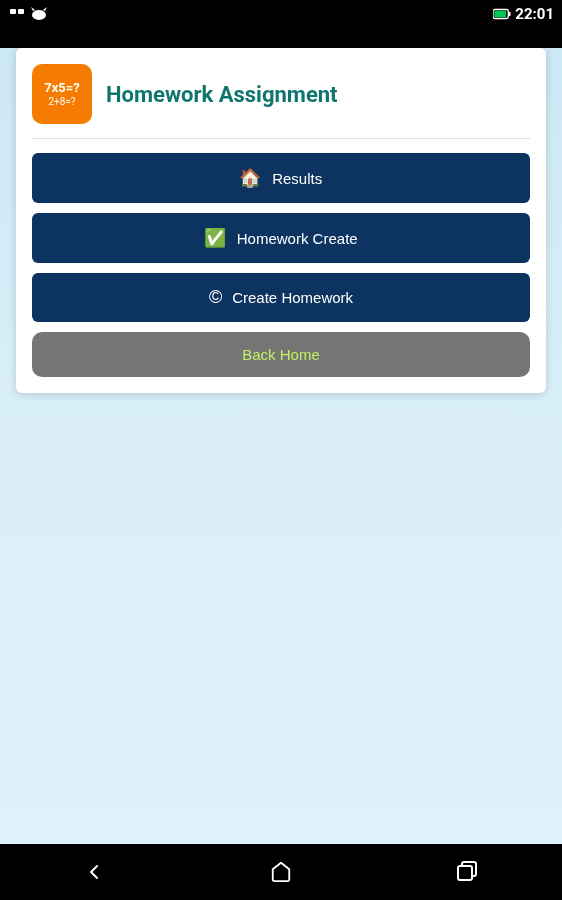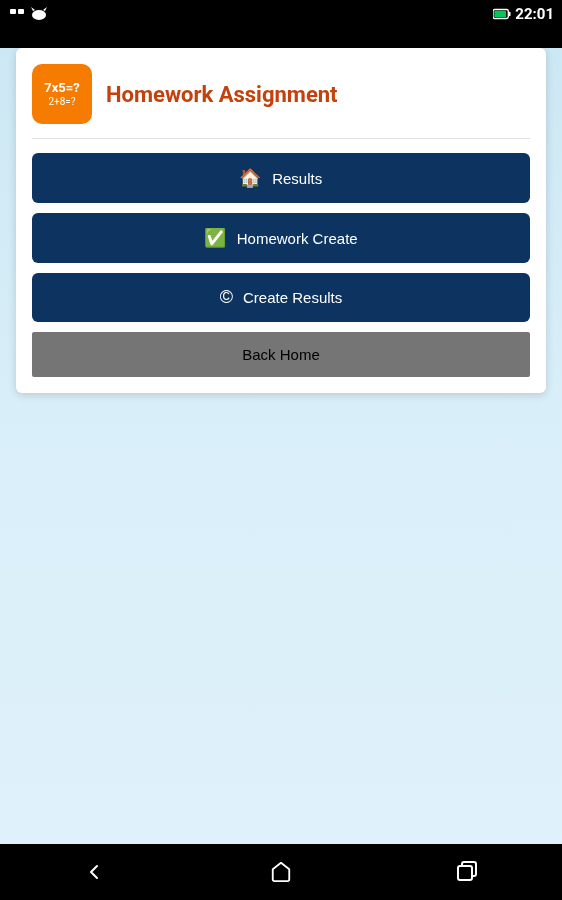--- a/index.html
+++ b/index.html
@@ -98,21 +98,21 @@
       text-align: center;
     }
 
     .app-icon-subtext {
       color: #fff;
       font-size: 10px;
       text-align: right;
     }
 
     .card-title {
-      color: #c2410c;
+      color: #0f766e;
       font-size: 22px;
       font-weight: bold;
     }
 
     
     .divider {
       height: 1px;
       background: #e0e0e0;
       margin-bottom: 14px;
     }
@@ -145,23 +145,23 @@
       display: inline-block;
     }
 
     .back-button {
       display: flex;
       align-items: center;
       justify-content: center;
       width: 100%;
       padding: 14px 10px;
       border: none;
-      border-radius: 2px;
+      border-radius: 10px;
       background: #757575;
-      color: #000000;
+      color: #bef264;
       font-size: 15px;
       font-weight: 500;
       cursor: pointer;
       margin-top: 10px;
     }
 
     
     .nav-bar {
       width: 562px;
       height: 56px;
@@ -244,21 +244,21 @@
       <span>Results</span>
     </button>
 
     <button class="nav-button">
       <span class="btn-icon">✅</span>
       <span>Homework Create</span>
     </button>
 
     <button class="nav-button">
       <span class="btn-icon">©</span>
-      <span>Create Results</span>
+      <span>Create Homework</span>
     </button>
 
     <button class="back-button">
       <span>Back Home</span>
     </button>
 
   </div>
 
 </div>
 

